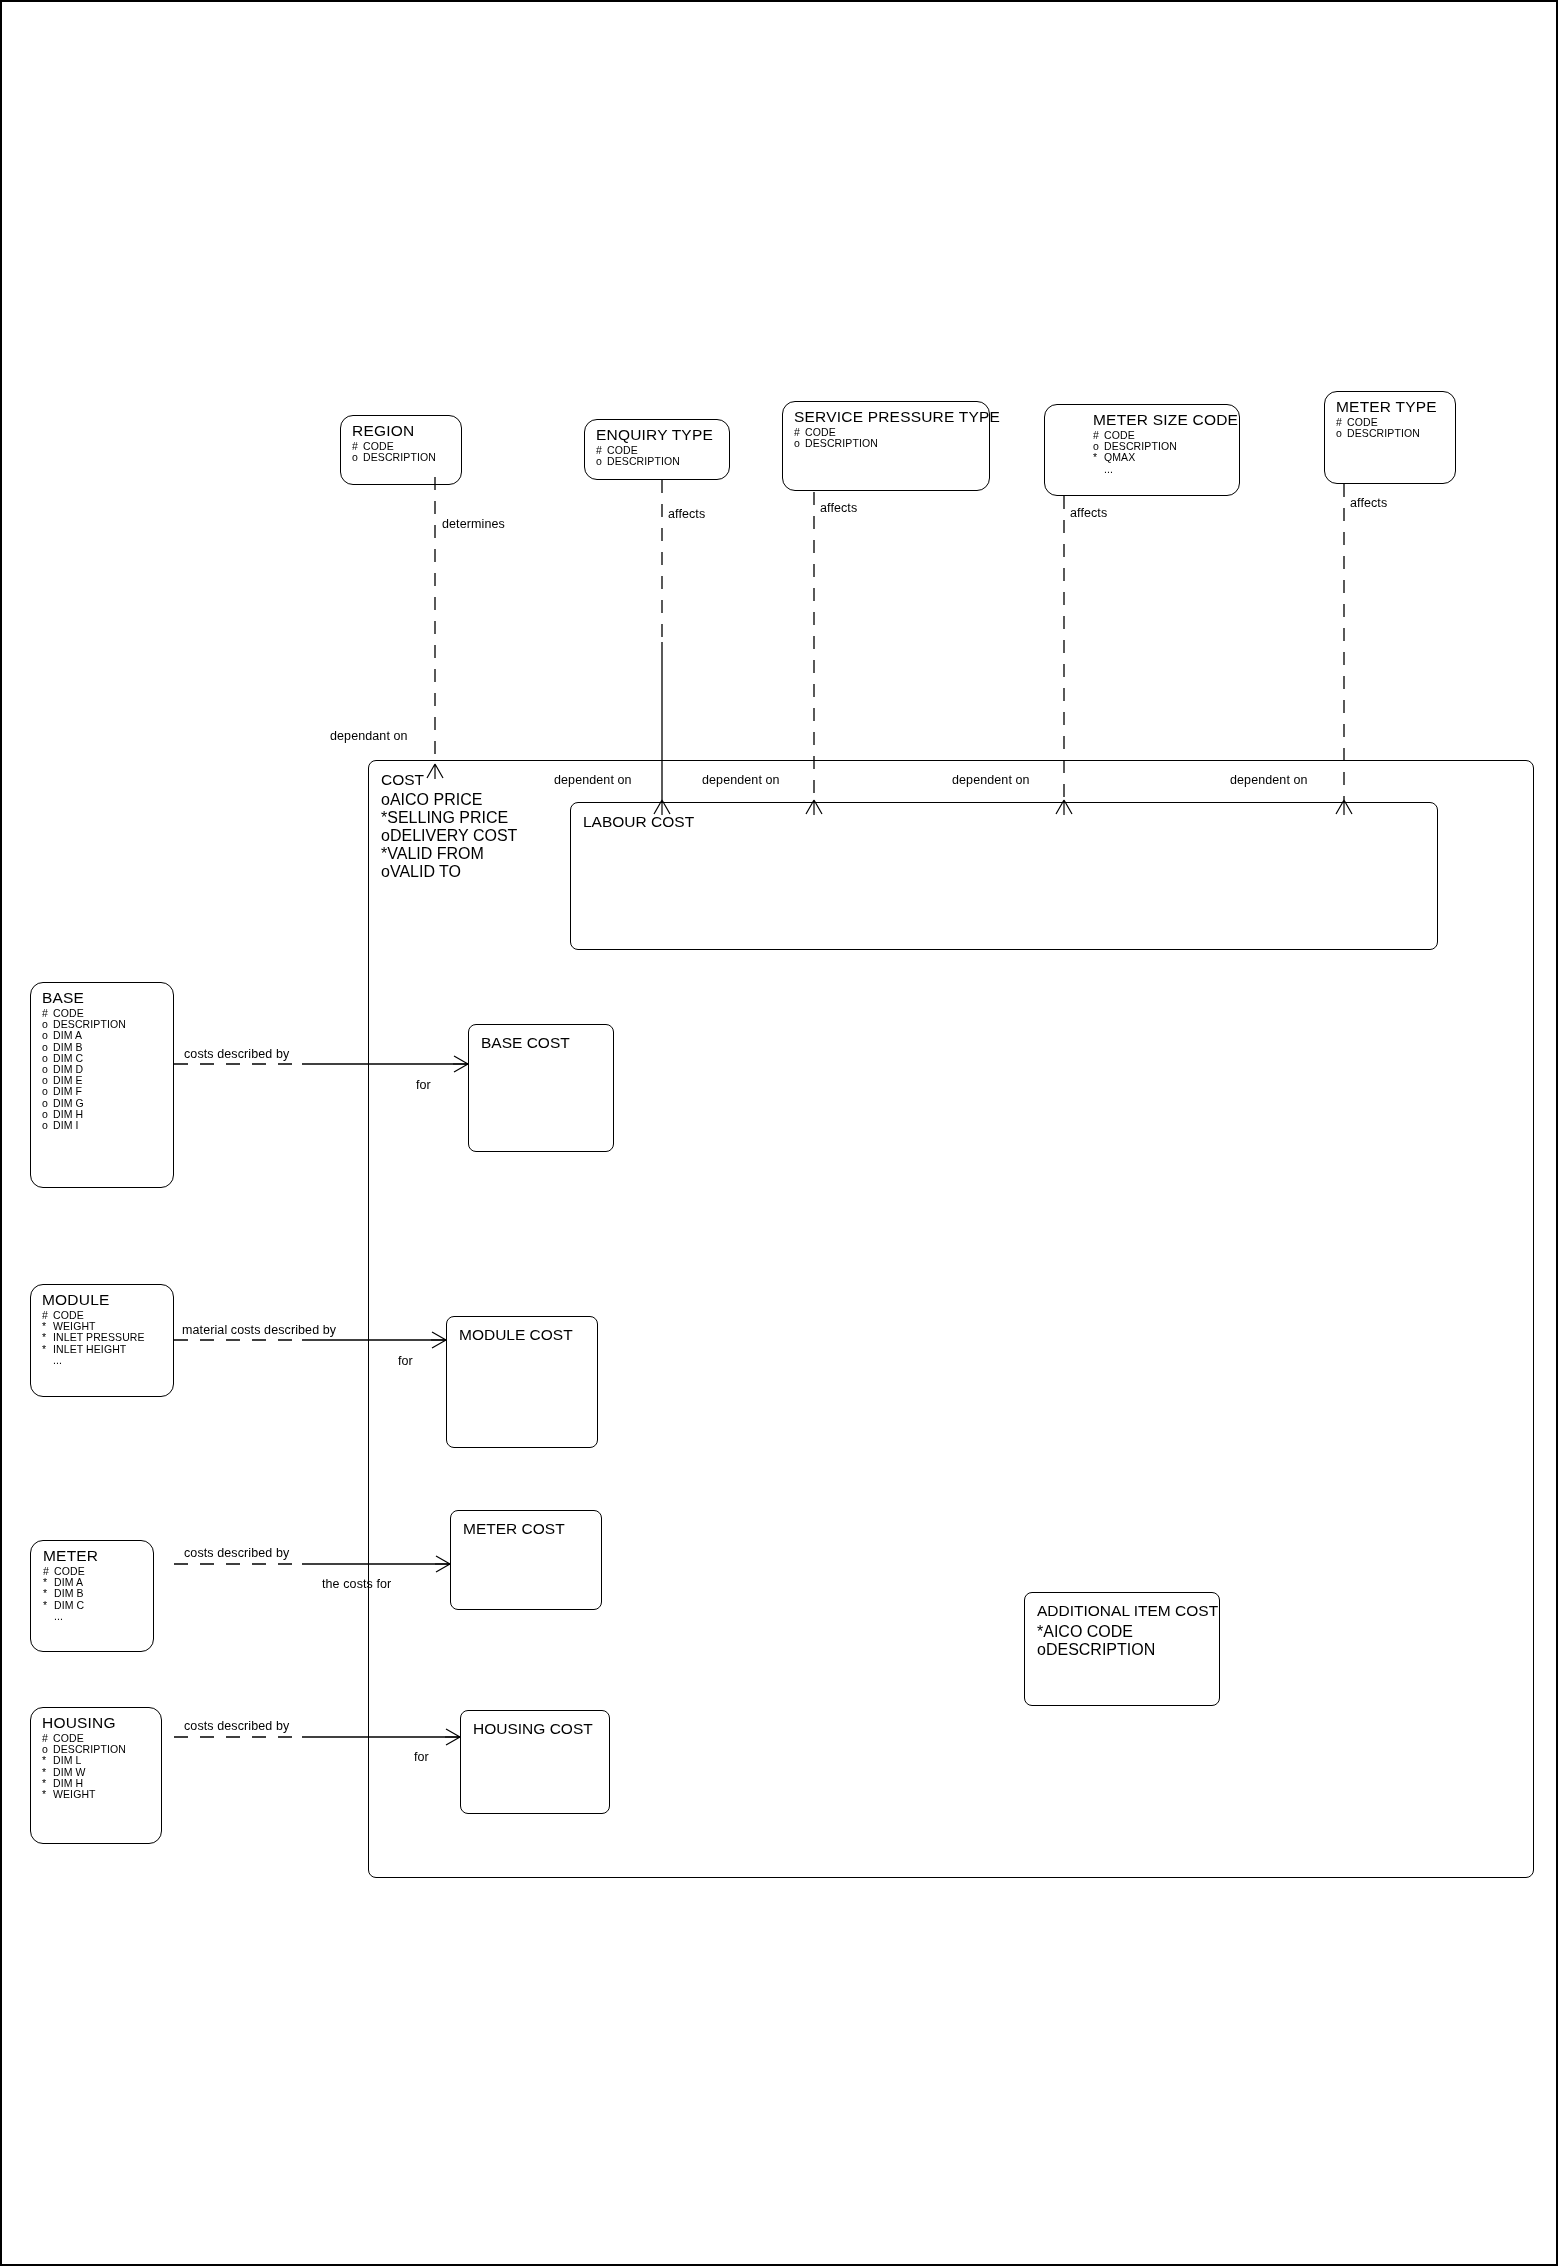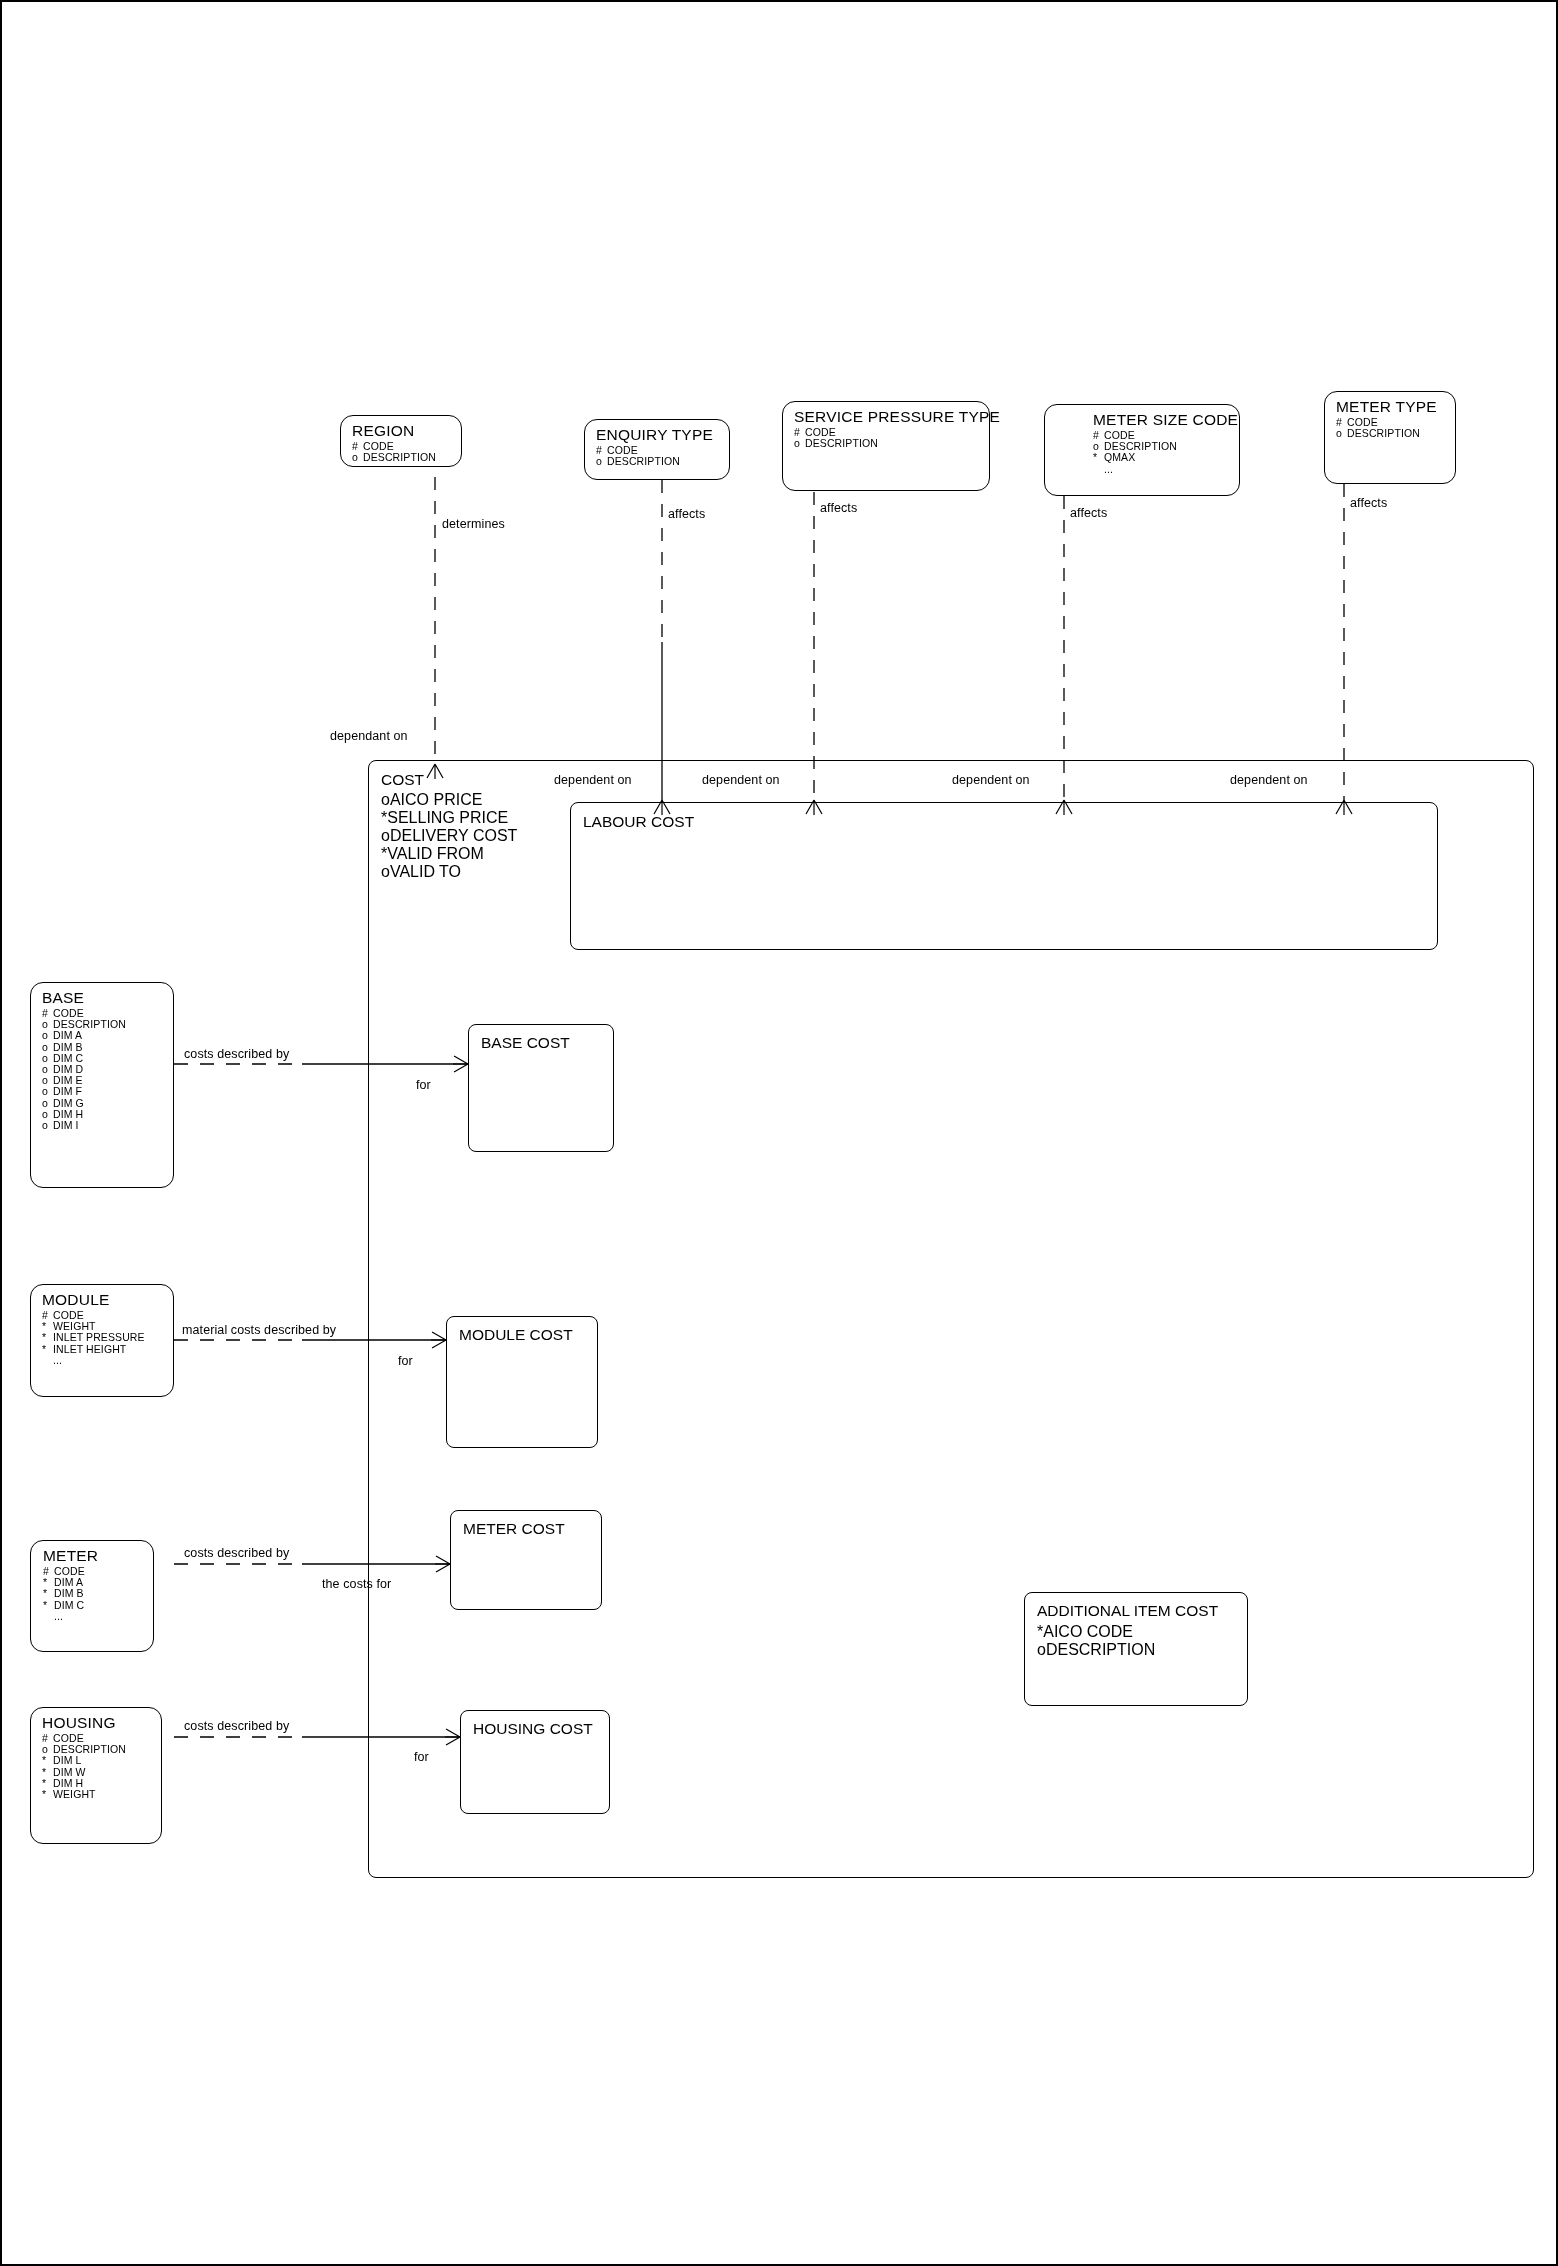--- a/index.html
+++ b/index.html
@@ -119,21 +119,21 @@
         <line x1="172" y1="1562" x2="300" y2="1562" stroke-dasharray="14,12"></line>
         <line x1="300" y1="1562" x2="448" y2="1562"></line>
         <path d="M448,1562 L434,1554 M448,1562 L433,1562 M448,1562 L434,1570" stroke-width="1.2"></path>
 
         <line x1="172" y1="1735" x2="300" y2="1735" stroke-dasharray="14,12"></line>
         <line x1="300" y1="1735" x2="458" y2="1735"></line>
         <path d="M458,1735 L444,1727 M458,1735 L443,1735 M458,1735 L444,1743" stroke-width="1.2"></path>
       </g>
     </svg>
 
-    <div class="entity" style="left:338px; top:413px; width:122px; height:52px;">
+    <div class="entity" style="left:338px; top:413px; width:122px; height:70px;">
       <div class="ename">REGION</div>
       <div class="attrs">
         <div class="attr">
             <span class="mark">#</span>
             <span>CODE</span>
           </div>
         <div class="attr">
             <span class="mark">o</span>
             <span>DESCRIPTION</span>
           </div>
@@ -360,21 +360,21 @@
     </div>
 
     <div class="container-entity" style="left:448px; top:1508px; width:152px; height:100px;">
       <div class="ename" style="left:12px; top:9px;">METER COST</div>
     </div>
 
     <div class="container-entity" style="left:458px; top:1708px; width:150px; height:104px;">
       <div class="ename" style="left:12px; top:9px;">HOUSING COST</div>
     </div>
 
-    <div class="container-entity" style="left:1022px; top:1590px; width:224px; height:114px;padding-left:15px;">
+    <div class="container-entity" style="left:1022px; top:1590px; width:196px; height:114px;padding-left:15px;">
       <div class="ename" style="left:12px; top:9px;">ADDITIONAL ITEM COST</div>
       <div class="attrs" style="left:12px; top:30px;">
         <div class="attr"><span class="mark">*</span><span>AICO CODE</span></div>
         <div class="attr"><span class="mark">o</span><span>DESCRIPTION</span></div>
       </div>
     </div>
 
     <div class="rlabel" style="left:440px; top:516px;">determines</div>
 
     <div class="rlabel" style="left:666px; top:506px;">affects</div>

